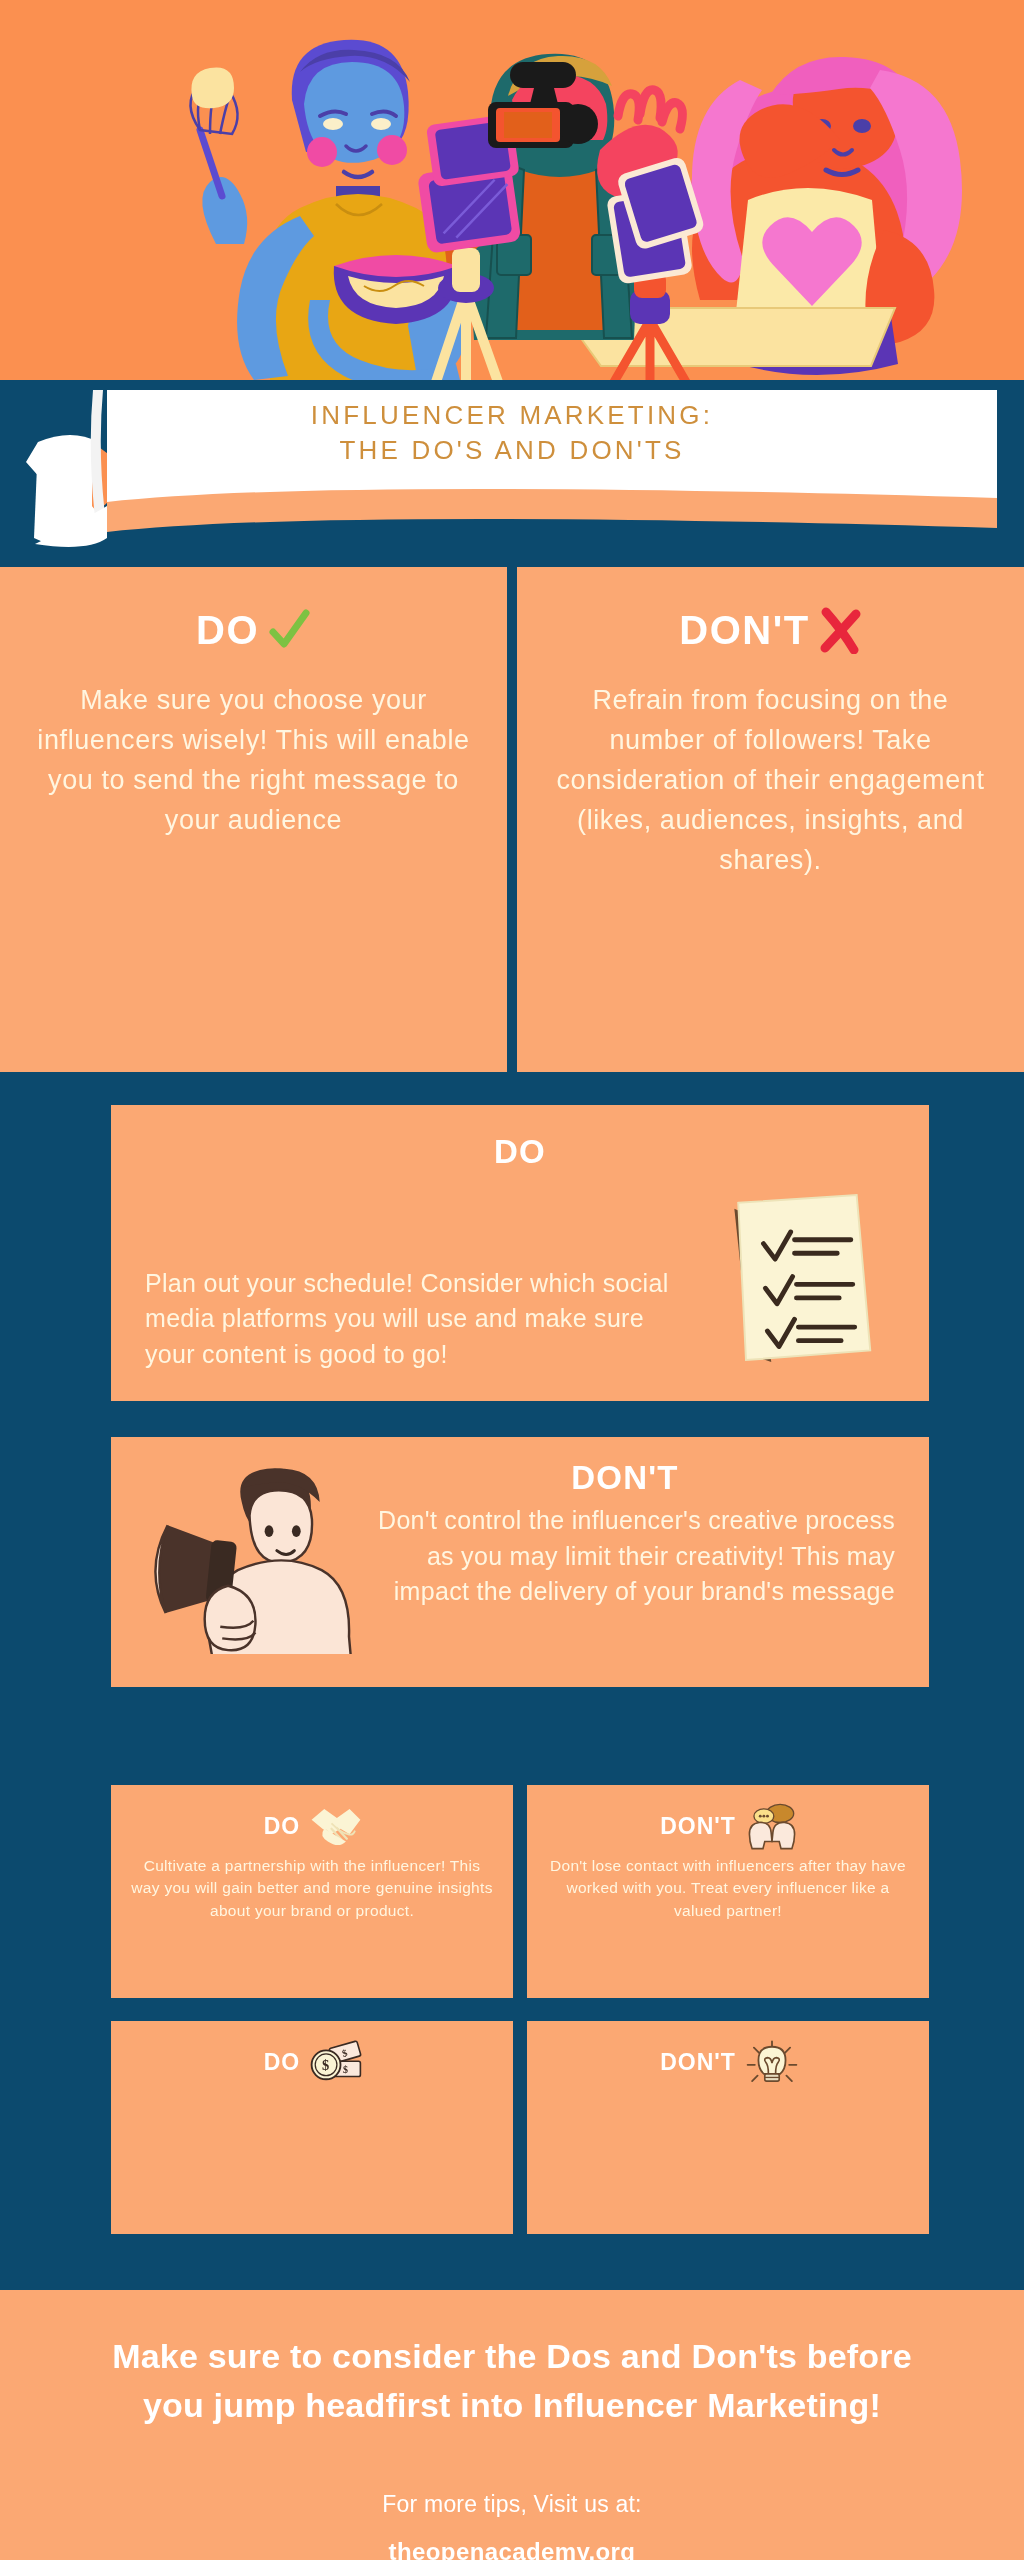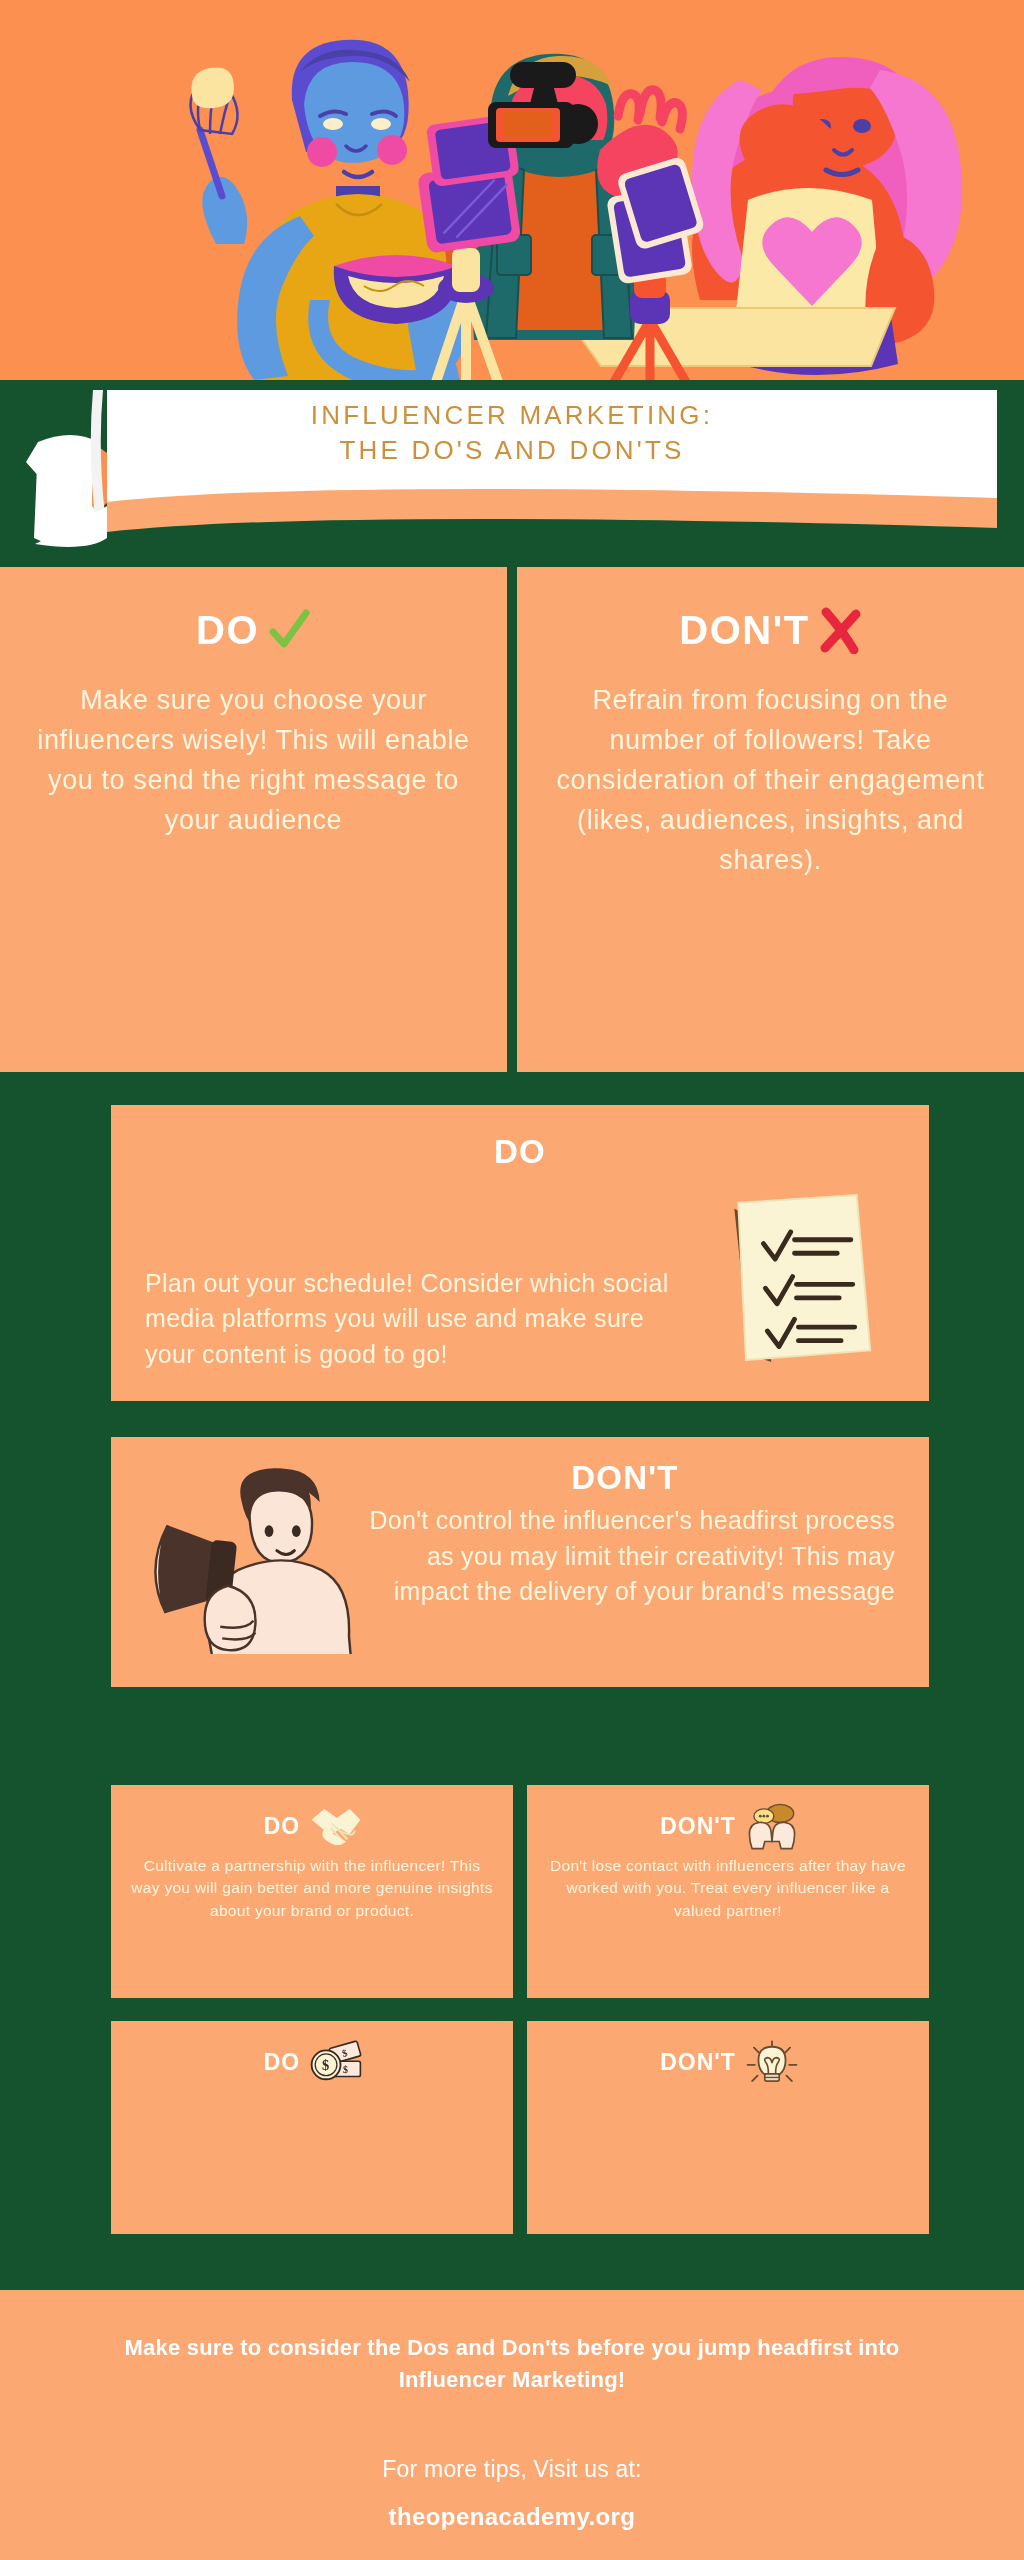--- a/index.html
+++ b/index.html
@@ -4,21 +4,21 @@
 <style>
   html,body{margin:0;padding:0;}
   body{
     width:1024px;
     height:2560px;
     background:#FB8F4B;
     font-family:"Liberation Sans", sans-serif;
     overflow:hidden;
     position:relative;
   }
-  .page{position:relative;width:1024px;height:2560px;background:#14532d;text-decoration:underline;}
+  .page{position:relative;width:1024px;height:2560px;background:#0c4a6e;text-decoration:underline;}
 
   
   .hero{position:relative;width:1024px;height:380px;background:#FB9050;overflow:hidden;}
   .hero svg{display:block;position:absolute;left:0;top:0;}
 
   
   .banner-wrap{position:absolute;left:0;top:370px;width:1024px;height:190px;}
   .banner-wrap svg{display:block;}
   .banner-title{
     position:absolute;left:0;top:398px;width:1024px;
@@ -72,21 +72,21 @@
   .gcard .hd{
     color:#FFFFFF;font-weight:bold;font-size:23px;letter-spacing:1px;
     display:flex;align-items:center;justify-content:center;gap:8px;height:50px;
   }
   .gcard .txt{color:#FFF6E0;font-size:15.5px;line-height:1.44;letter-spacing:.3px;margin-top:4px;}
   .gi{display:inline-block;width:52px;height:46px;vertical-align:middle;}
 
   
   .footer{position:absolute;left:0;top:2290px;width:1024px;height:270px;
           background:#FBA873;box-sizing:border-box;padding:42px 100px 0 100px;text-align:center;}
-  .footer .f1{color:#FFFFFF;font-weight:bold;font-size:22px;line-height:1.45;letter-spacing:.2px;}
+  .footer .f1{color:#FFFFFF;font-weight:bold;font-size:34px;line-height:1.45;letter-spacing:.2px;}
   .footer .f2{color:#FFFFFF;font-size:23px;margin-top:60px;letter-spacing:.2px;}
   .footer .f3{color:#FFFFFF;font-weight:bold;font-size:24px;letter-spacing:.4px;margin-top:20px;}
 </style>
 </head>
 <body>
 
 <div class="page">
 
   <div class="hero">
     <svg width="1024" height="380" viewBox="0 0 1024 380">
@@ -289,21 +289,21 @@
           <path d="M92 114 q46-20 86 0 q30 16 28 68 l2 22 h-142 l-4-22 q0-52 30-68z" fill="#FBE5D6" stroke="#4A332A" stroke-width="2.5"></path>
           <path d="M20 68 l48 18 l-2 58 l-48 14 q-16-44 2-90z" fill="#4A332A"></path>
           <path d="M20 68 q-16 46-2 90 q-22-44 2-90z" fill="#FBE5D6" stroke="#4A332A" stroke-width="2.5"></path>
           <rect x="62" y="84" width="26" height="64" rx="6" fill="#3A2A22" transform="rotate(6 75 116)"></rect>
           <path d="M82 130 q30 8 28 40 q-2 28-28 26 q-24-2-24-32 q0-28 24-34z" fill="#FBE5D6" stroke="#4A332A" stroke-width="2.5"></path>
           <path d="M74 172 q26 4 34-6 M76 184 q26 4 34-6" stroke="#4A332A" stroke-width="2.5" fill="none"></path>
         </svg>
       </div>
       <div class="col">
         <div class="hd">DON'T</div>
-        <div class="txt">Don't control the influencer's headfirst process as you may limit their creativity! This may impact the delivery of your brand's message</div>
+        <div class="txt">Don't control the influencer's creative process as you may limit their creativity! This may impact the delivery of your brand's message</div>
       </div>
     </div>
   </div>
 
   <div class="grid">
 
     <div class="gcard" style="left:0;top:0;">
       <div class="hd">
         <span>DO</span>
         <span class="gi">

